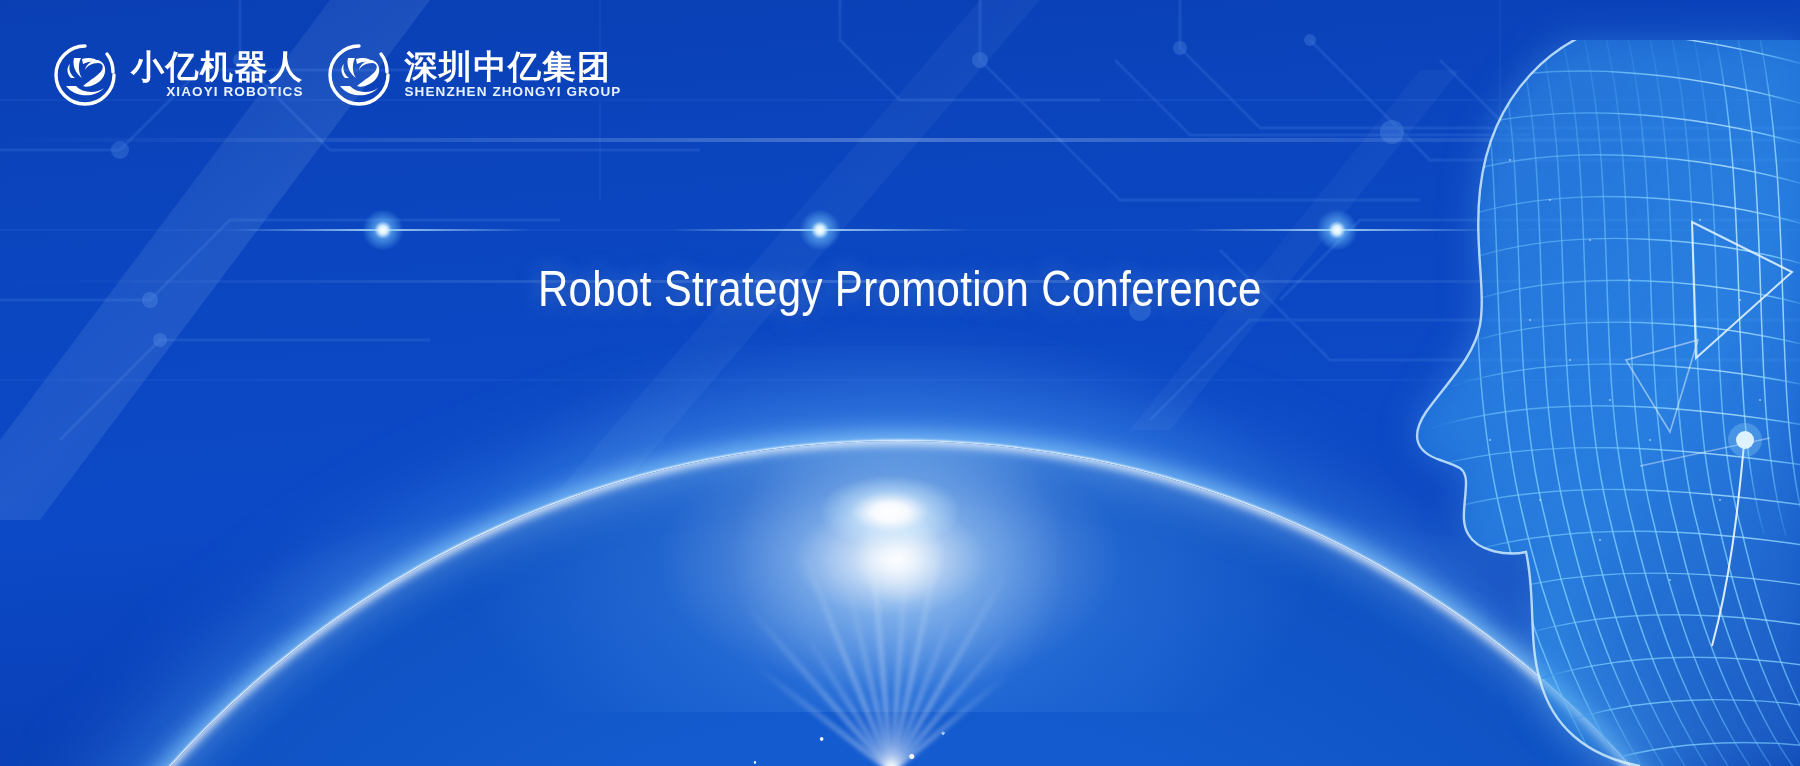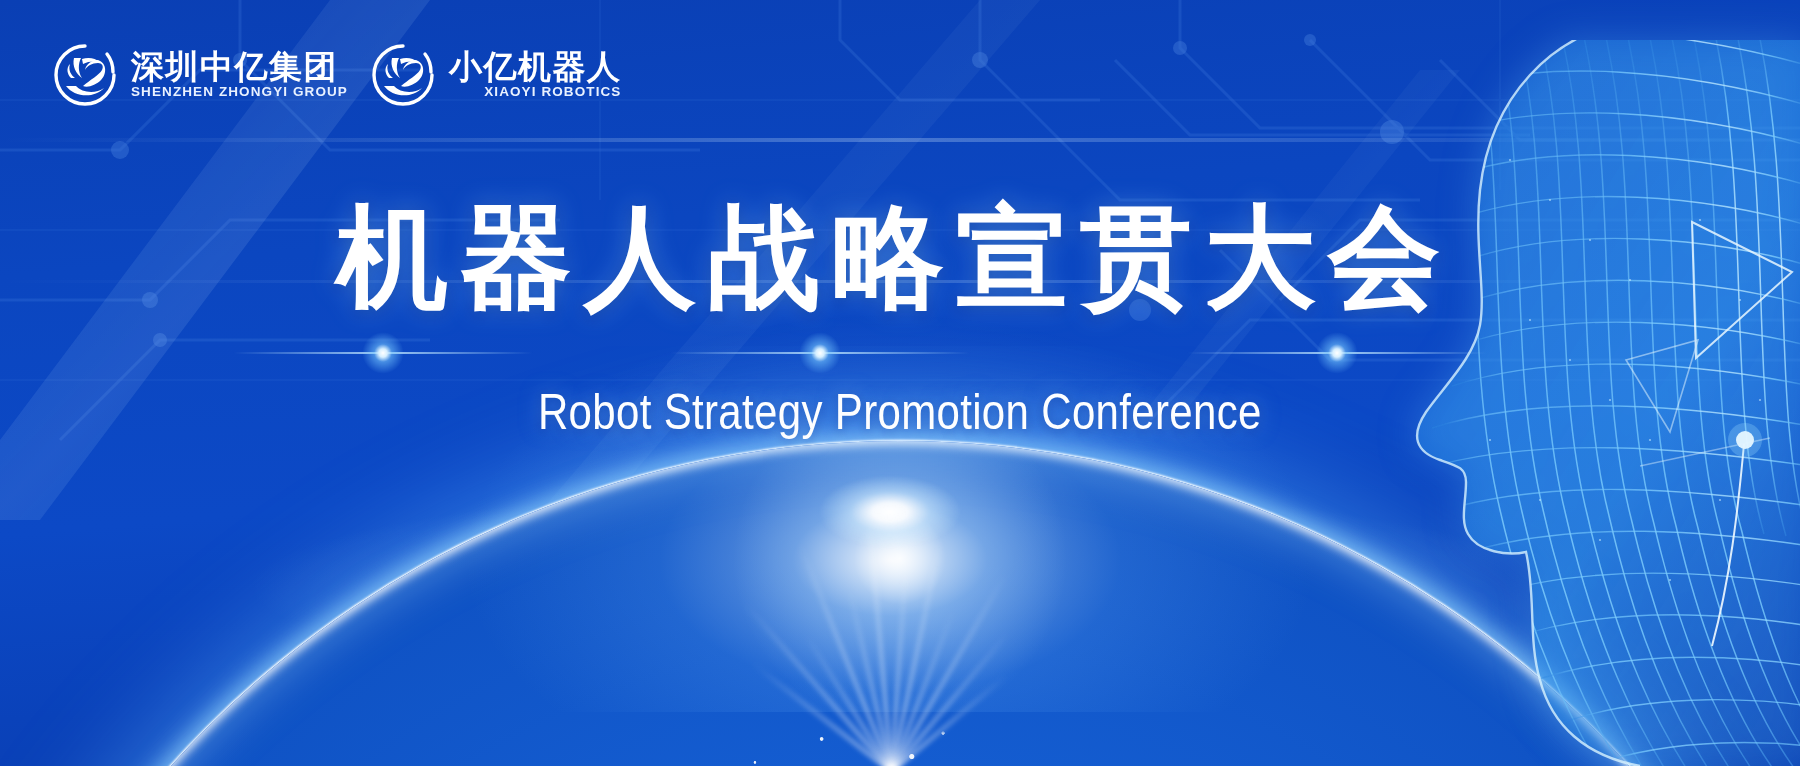--- a/index.html
+++ b/index.html
@@ -394,58 +394,57 @@
              C70 396 76 412 100 420
              C118 426 126 428 126 442
              C126 462 120 480 128 494
              C138 512 168 516 186 512
              C196 556 188 600 200 640
              C212 686 246 716 300 726" fill="none" stroke="#d9f4ff" stroke-width="2.4" opacity=".8"></path>
   </svg>
 
   <div class="logo-bar">
 
+    <div class="logo xy">
+      <svg class="logo-mark" viewBox="0 0 66 66">
+        <path d="M33 4 C17 4 4 17 4 33 C4 49 17 62 33 62 C49 62 62 49 62 33" fill="none" stroke="#ffffff" stroke-width="3.4" stroke-linecap="round"></path>
+        <path d="M55 12 C59 17 61 24 61 30" fill="none" stroke="#ffffff" stroke-width="3.4" stroke-linecap="round"></path>
+        <path d="M14 44 C22 55 42 57 52 46 C44 52 30 51 24 44 Z" fill="#ffffff"></path>
+        <path d="M22 16 C20 24 24 32 30 36 C26 30 26 22 29 16 Z" fill="#ffffff"></path>
+        <path d="M18 22 C16 28 19 33 23 36 L19 36 C15 32 14 26 18 22 Z" fill="#ffffff"></path>
+        <path d="M30 17 C36 15 44 16 47 20 C43 19 36 19 31 22 Z" fill="#ffffff"></path>
+        <path d="M46 18 C40 18 34 22 33 28 C35 24 40 21 46 21 C50 21 52 24 50 28 C47 33 38 38 31 44
+                 C36 46 44 43 49 38 C55 32 55 21 46 18 Z" fill="#ffffff"></path>
+      </svg>
+      <div class="logo-text">
+        <div class="logo-cn">小亿机器人</div>
+        <div class="logo-en">XIAOYI ROBOTICS</div>
+      </div>
+    </div>
+
     <div class="logo zy">
       <svg class="logo-mark" viewBox="0 0 66 66">
         <path d="M33 4 C17 4 4 17 4 33 C4 49 17 62 33 62 C49 62 62 49 62 33" fill="none" stroke="#ffffff" stroke-width="3.4" stroke-linecap="round"></path>
         <path d="M55 12 C59 17 61 24 61 30" fill="none" stroke="#ffffff" stroke-width="3.4" stroke-linecap="round"></path>
         <path d="M14 44 C22 55 42 57 52 46 C44 52 30 51 24 44 Z" fill="#ffffff"></path>
         <path d="M22 16 C20 24 24 32 30 36 C26 30 26 22 29 16 Z" fill="#ffffff"></path>
         <path d="M18 22 C16 28 19 33 23 36 L19 36 C15 32 14 26 18 22 Z" fill="#ffffff"></path>
         <path d="M30 17 C36 15 44 16 47 20 C43 19 36 19 31 22 Z" fill="#ffffff"></path>
         <path d="M46 18 C40 18 34 22 33 28 C35 24 40 21 46 21 C50 21 52 24 50 28 C47 33 38 38 31 44
                  C36 46 44 43 49 38 C55 32 55 21 46 18 Z" fill="#ffffff"></path>
       </svg>
       <div class="logo-text">
         <div class="logo-cn">深圳中亿集团</div>
         <div class="logo-en">SHENZHEN ZHONGYI GROUP</div>
       </div>
     </div>
 
-    <div class="logo xy">
-      <svg class="logo-mark" viewBox="0 0 66 66">
-        <path d="M33 4 C17 4 4 17 4 33 C4 49 17 62 33 62 C49 62 62 49 62 33" fill="none" stroke="#ffffff" stroke-width="3.4" stroke-linecap="round"></path>
-        <path d="M55 12 C59 17 61 24 61 30" fill="none" stroke="#ffffff" stroke-width="3.4" stroke-linecap="round"></path>
-        <path d="M14 44 C22 55 42 57 52 46 C44 52 30 51 24 44 Z" fill="#ffffff"></path>
-        <path d="M22 16 C20 24 24 32 30 36 C26 30 26 22 29 16 Z" fill="#ffffff"></path>
-        <path d="M18 22 C16 28 19 33 23 36 L19 36 C15 32 14 26 18 22 Z" fill="#ffffff"></path>
-        <path d="M30 17 C36 15 44 16 47 20 C43 19 36 19 31 22 Z" fill="#ffffff"></path>
-        <path d="M46 18 C40 18 34 22 33 28 C35 24 40 21 46 21 C50 21 52 24 50 28 C47 33 38 38 31 44
-                 C36 46 44 43 49 38 C55 32 55 21 46 18 Z" fill="#ffffff"></path>
-      </svg>
-      <div class="logo-text">
-        <div class="logo-cn">小亿机器人</div>
-        <div class="logo-en">XIAOYI ROBOTICS</div>
-      </div>
-    </div>
-
   </div>
 
   <div class="headline">
-    <div class="title-cn">机器人战略宣贯大会</div>
 
     <div class="flare-row">
       <div class="flare f1">
         <div class="bar"></div>
           <div class="dot"></div>
       </div>
       <div class="flare f2">
         <div class="bar"></div>
           <div class="dot"></div>
       </div>

